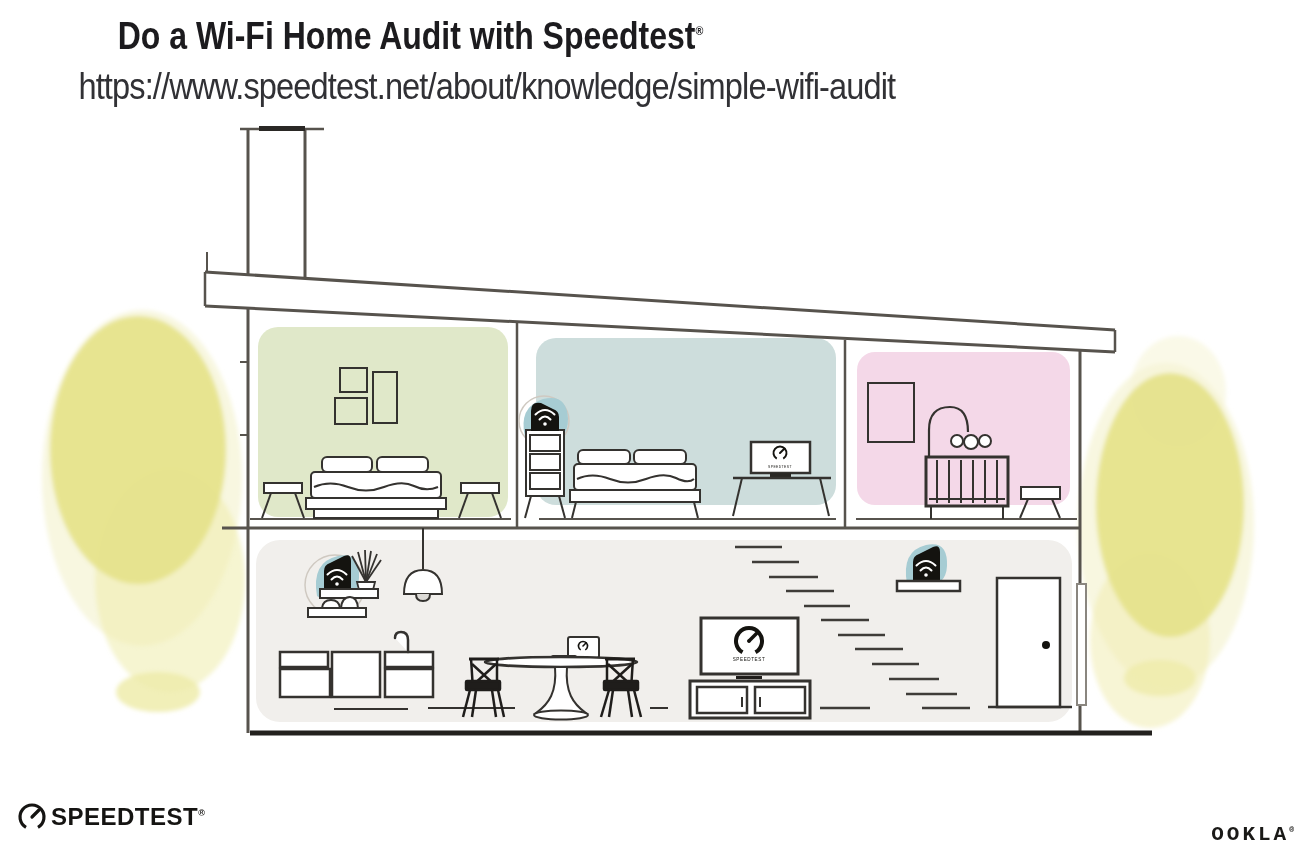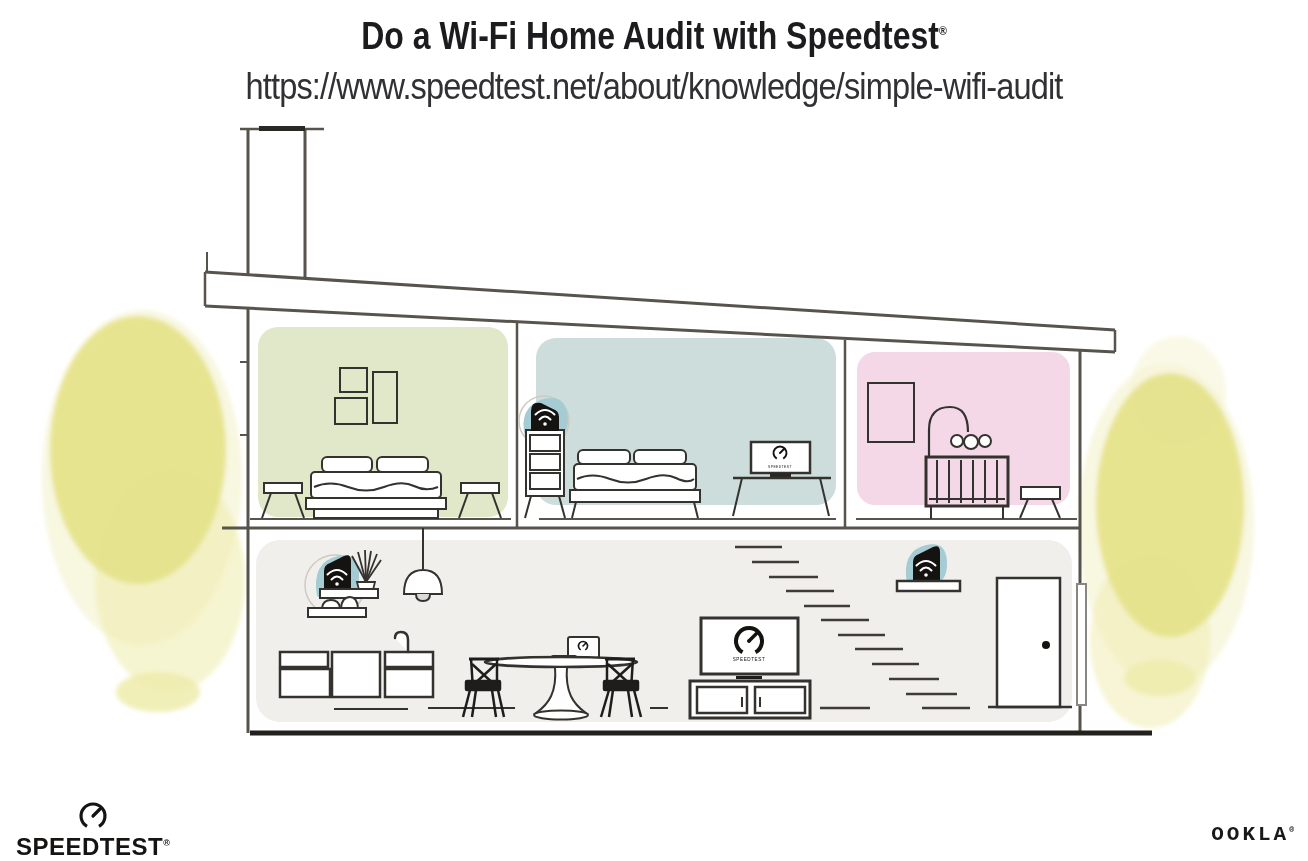--- a/index.html
+++ b/index.html
@@ -1,25 +1,25 @@
 <!DOCTYPE html>
 <html><head>
 <meta charset="utf-8">
 <style>
   html,body{margin:0;padding:0;background:#ffffff;}
   .canvas{position:relative;width:1308px;height:861px;background:#fff;overflow:hidden;
           font-family:"Liberation Sans",sans-serif;}
-  .header{position:absolute;top:14px;left:0;right:0;text-align:center;}
+  .header{position:absolute;top:14px;left:0;right:0;}
   .title{margin:0;font-size:39px;font-weight:700;color:#1c1b1e;letter-spacing:0;
          transform:scaleX(.82);transform-origin:50% 50%;}
   .title sup{font-size:13px;font-weight:700;vertical-align:super;}
   .url{margin:8px 0 0;font-size:37px;font-weight:400;color:#313135;letter-spacing:-1px;
        transform:scaleX(.88);transform-origin:50% 50%;}
   svg.house{position:absolute;left:0;top:0;}
-  .footer-left{position:absolute;left:16px;bottom:2px;display:flex;align-items:center;gap:3px;flex-direction:column;}
+  .footer-left{position:absolute;left:16px;bottom:28px;display:flex;align-items:center;gap:3px;}
   .st-word{font-size:24px;font-weight:700;color:#151412;letter-spacing:.5px;line-height:1;}
   .st-word sup{font-size:9px;vertical-align:super;}
   .footer-right{position:absolute;right:14px;bottom:16px;}
   .ookla{font-size:21px;font-weight:600;color:#1a1917;letter-spacing:3px;line-height:1;font-family:Liberation Mono, monospace;}
   .ookla sup{font-size:8px;letter-spacing:0;vertical-align:super;}
 </style>
 </head>
 <body>
 
 <div class="canvas">

